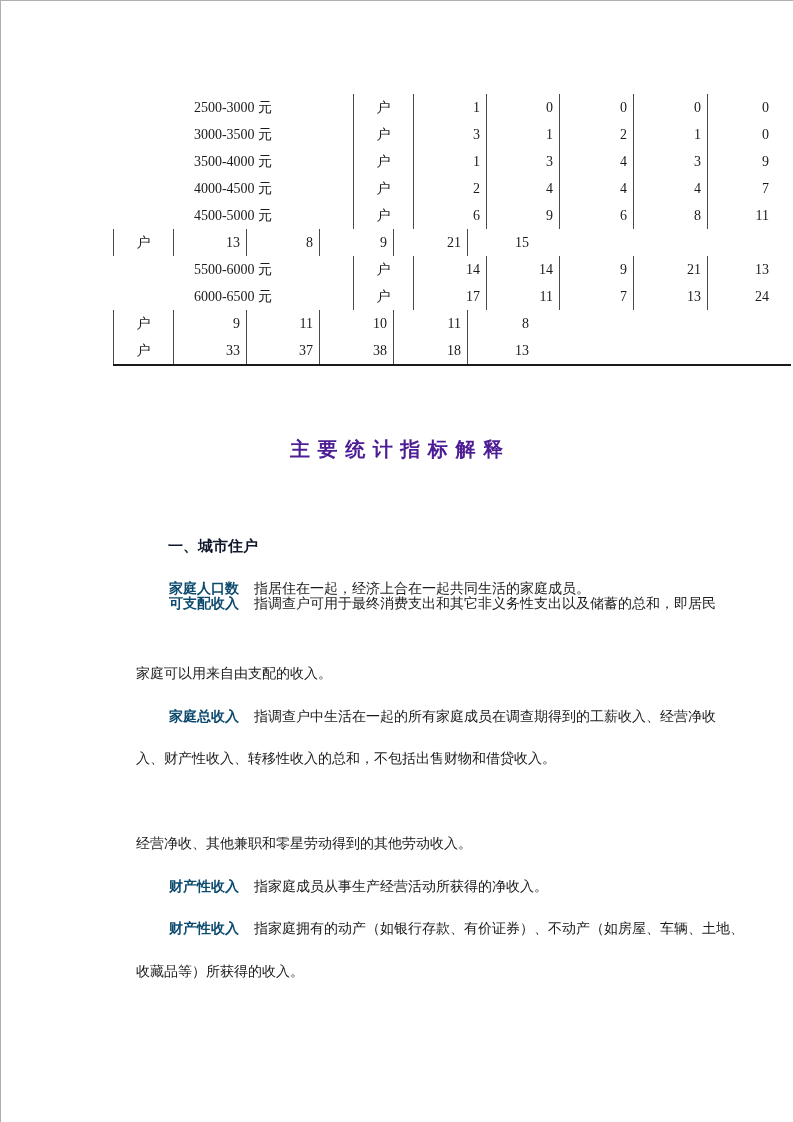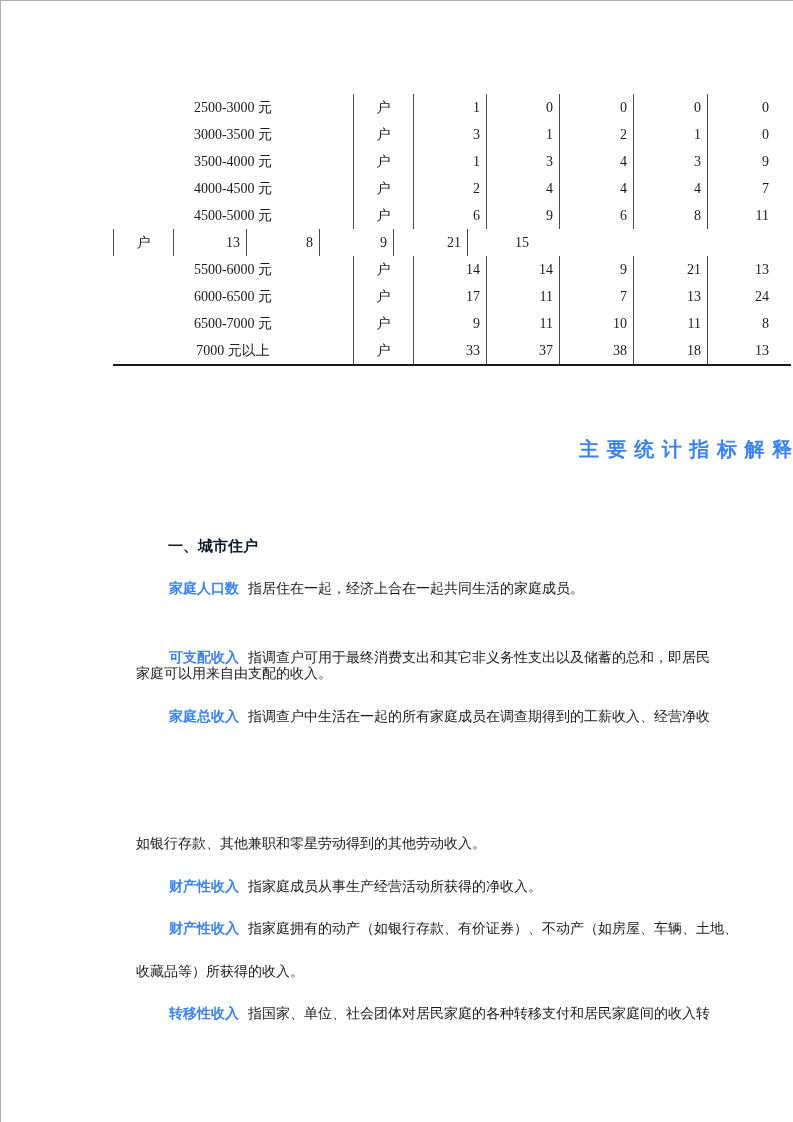--- a/index.html
+++ b/index.html
@@ -40,27 +40,27 @@
   .c4 { width: 73px; }
   .c5 { width: 74px; }
   .c6 { width: 74px; }
   .c7 { width: 84px; padding-right: 22px; }
 
   
   .doc-title {
     position: absolute;
     left: 0; top: 436px;
     width: 100%;
-    text-align: right;
+    text-align: center;
     font-family: "Liberation Sans", "DejaVu Sans", sans-serif;
     font-weight: bold;
     font-size: 20px;
     line-height: 24px;
     letter-spacing: 1px;
-    color: #3b82f6;
+    color: #4c1d95;
   }
 
   .section-heading {
     position: absolute;
     left: 167px; top: 536px;
     font-family: "Liberation Sans", "DejaVu Sans", sans-serif;
     font-weight: bold;
     font-size: 15px;
     line-height: 17px;
     color: #0f172a;
@@ -74,22 +74,22 @@
     width: 620px;
     font-size: 14px;
     line-height: 17px;
     white-space: nowrap;
     color: #1a1a1a;
   }
   .indent { padding-left: 33px; }
   .term {
     font-family: "Liberation Sans", "DejaVu Sans", sans-serif;
     font-weight: bold;
-    color: #3b82f6;
-    margin-right: 9px;
+    color: #0c4a6e;
+    margin-right: 15px;
   }
 </style>
 </head>
 <body>
 
 <div class="page">
 
   <div class="doc-table">
 
     <div class="t-row">
@@ -165,72 +165,70 @@
       <div class="tc c1">6000-6500 元</div>
       <div class="tc c2">户</div>
       <div class="tc cn c3">17</div>
       <div class="tc cn c4">11</div>
       <div class="tc cn c5">7</div>
       <div class="tc cn c6">13</div>
       <div class="tc cn c7">24</div>
     </div>
 
     <div class="t-row">
-      <div class="tc c1">6500-7000 元</div>
       <div class="tc c2">户</div>
       <div class="tc cn c3">9</div>
       <div class="tc cn c4">11</div>
       <div class="tc cn c5">10</div>
       <div class="tc cn c6">11</div>
       <div class="tc cn c7">8</div>
     </div>
 
     <div class="t-row">
-      <div class="tc c1">7000 元以上</div>
       <div class="tc c2">户</div>
       <div class="tc cn c3">33</div>
       <div class="tc cn c4">37</div>
       <div class="tc cn c5">38</div>
       <div class="tc cn c6">18</div>
       <div class="tc cn c7">13</div>
     </div>
 
   </div>
 
   <div class="doc-title">主 要 统 计 指 标 解 释</div>
 
   <div class="section-heading">一、城市住户</div>
 
   <div class="line indent" style="top:579px">
     <span class="term">家庭人口数</span><span>指居住在一起，经济上合在一起共同生活的家庭成员。</span>
   </div>
 
-  <div class="line indent" style="top:648px">
+  <div class="line indent" style="top:594px">
     <span class="term">可支配收入</span><span>指调查户可用于最终消费支出和其它非义务性支出以及储蓄的总和，即居民</span>
   </div>
   <div class="line" style="top:664px">
     <span>家庭可以用来自由支配的收入。</span>
   </div>
 
   <div class="line indent" style="top:707px">
     <span class="term">家庭总收入</span><span>指调查户中生活在一起的所有家庭成员在调查期得到的工薪收入、经营净收</span>
   </div>
+  <div class="line" style="top:749px">
+    <span>入、财产性收入、转移性收入的总和，不包括出售财物和借贷收入。</span>
+  </div>
 
   <div class="line" style="top:834px">
-    <span>如银行存款、其他兼职和零星劳动得到的其他劳动收入。</span>
+    <span>经营净收、其他兼职和零星劳动得到的其他劳动收入。</span>
   </div>
 
   <div class="line indent" style="top:877px">
     <span class="term">财产性收入</span><span>指家庭成员从事生产经营活动所获得的净收入。</span>
   </div>
 
   <div class="line indent" style="top:919px">
     <span class="term">财产性收入</span><span>指家庭拥有的动产（如银行存款、有价证券）、不动产（如房屋、车辆、土地、</span>
   </div>
   <div class="line" style="top:962px">
     <span>收藏品等）所获得的收入。</span>
   </div>
 
-  <div class="line indent" style="top:1004px">
-    <span class="term">转移性收入</span><span>指国家、单位、社会团体对居民家庭的各种转移支付和居民家庭间的收入转</span>
-  </div>
 
 </div>
 
 </body></html>

